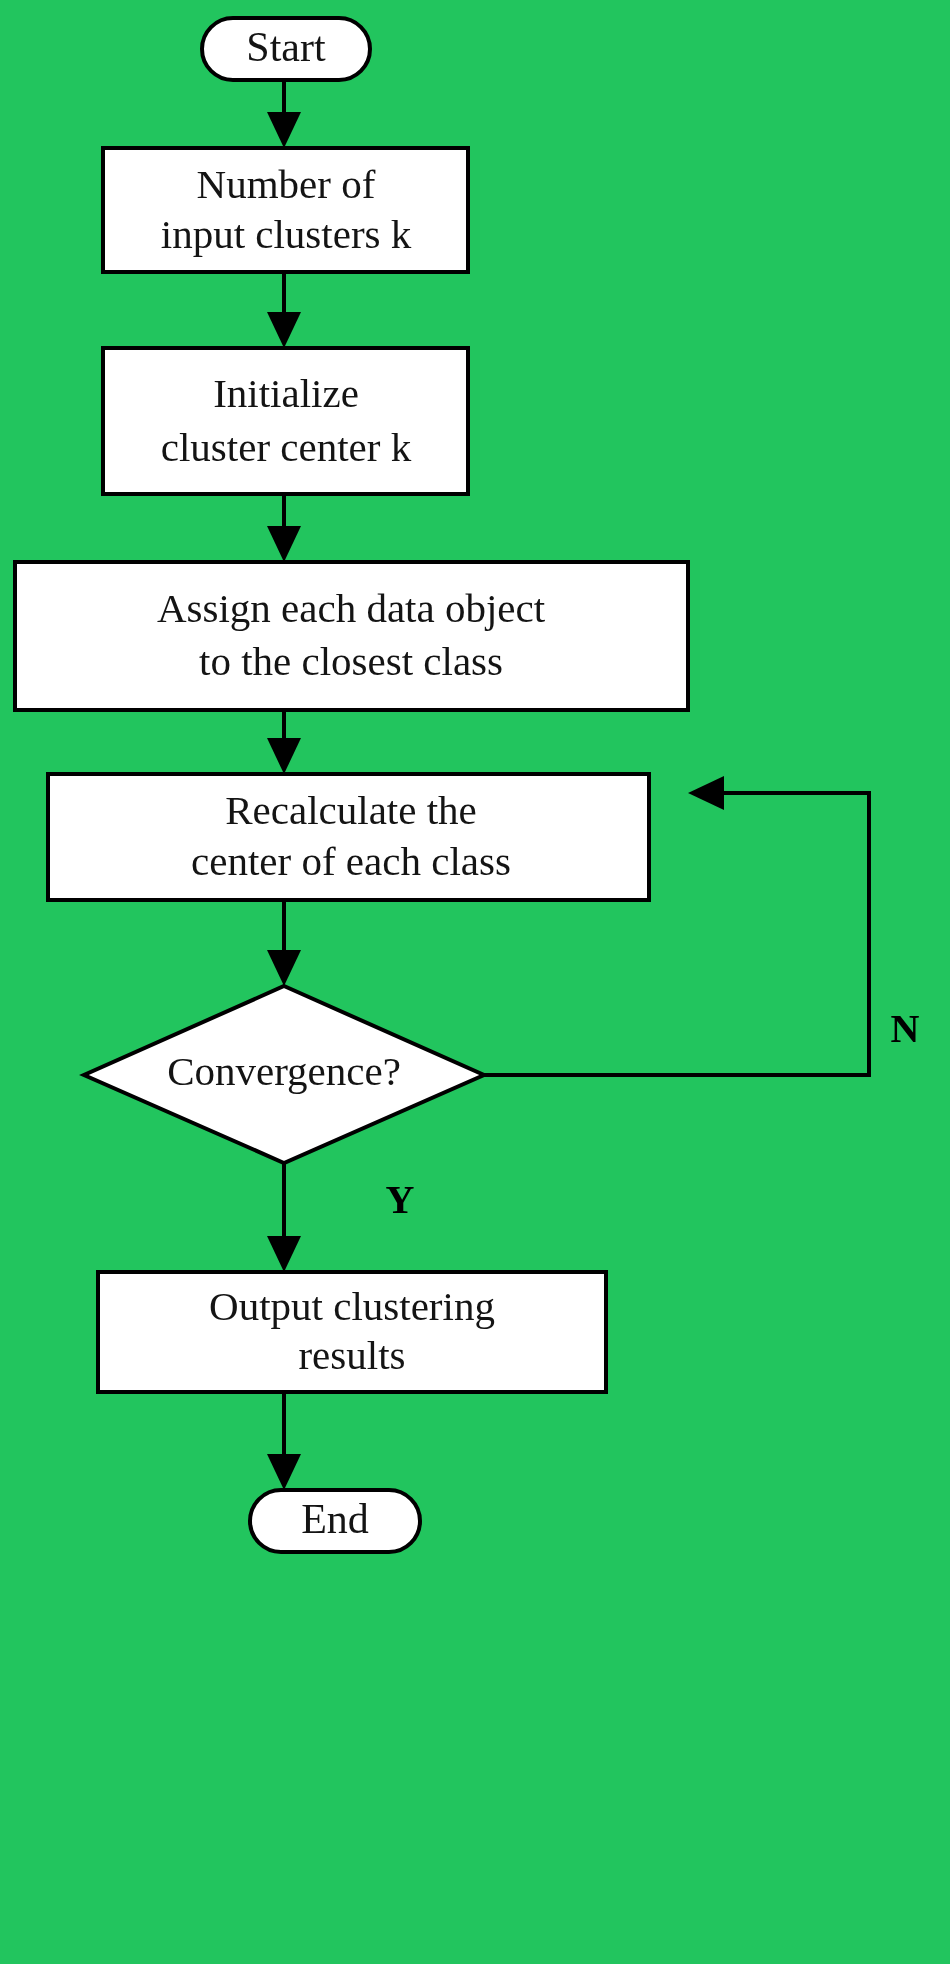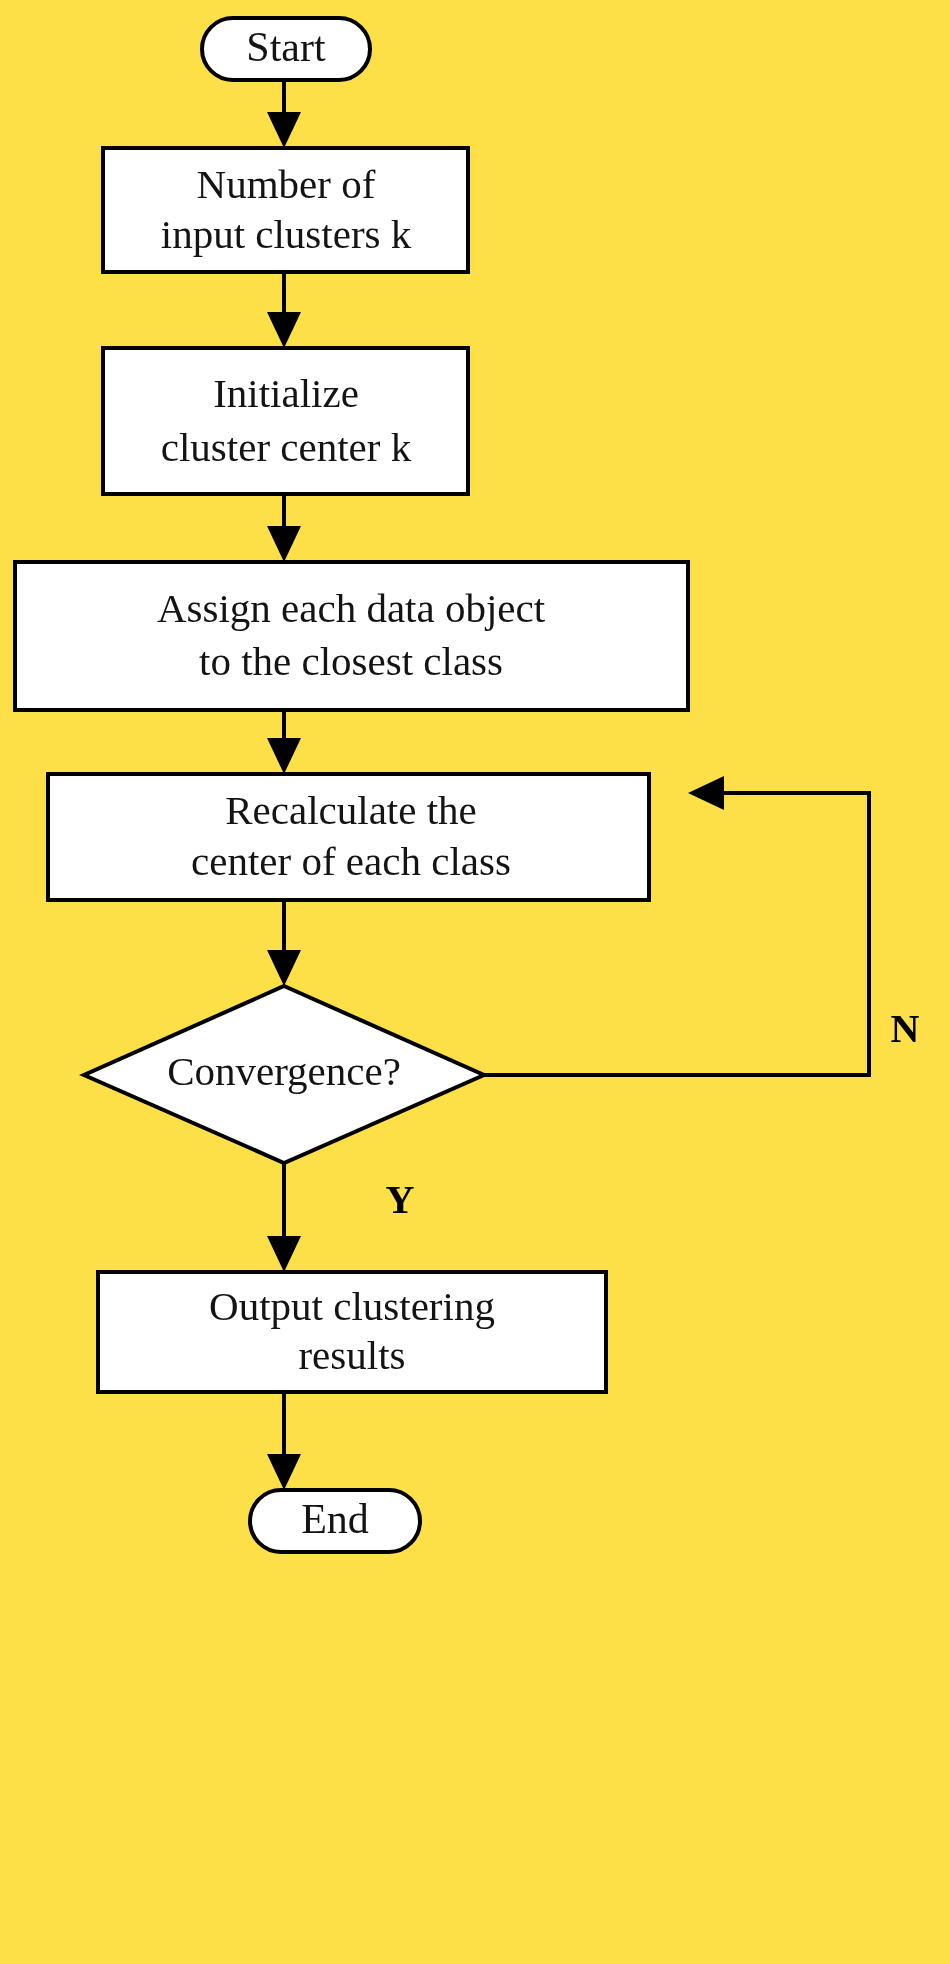--- a/index.html
+++ b/index.html
@@ -11,21 +11,21 @@
   body {
     width: 950px;
     height: 1964px;
     font-family: "Liberation Serif", "DejaVu Serif", serif;
     overflow: hidden;
   }
   #flowchart-root {
     position: relative;
     width: 950px;
     height: 1964px;
-    background: #fde047;
+    background: #22c55e;
   }
   svg#flow-svg {
     display: block;
     width: 950px;
     height: 1964px;
   }
   .node-shape {
     fill: #ffffff;
     stroke: #000000;
     stroke-width: 4;

